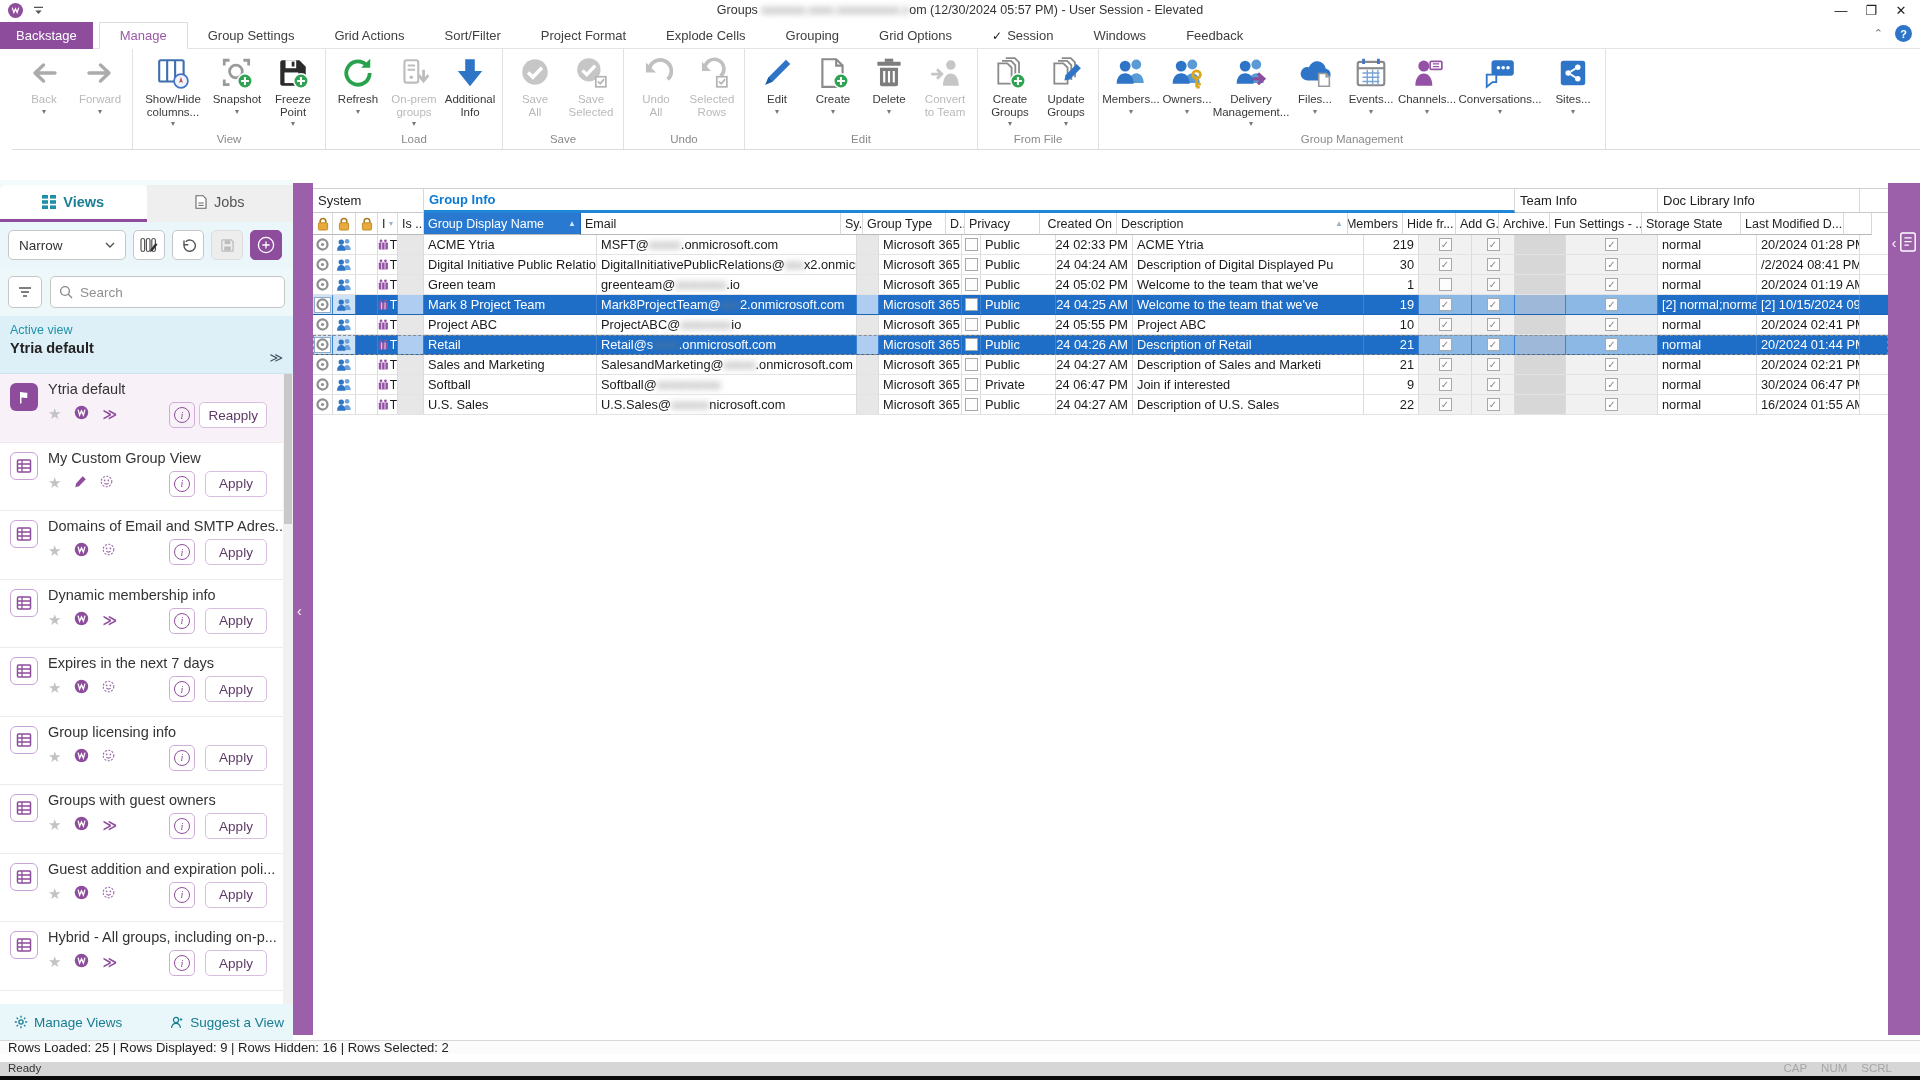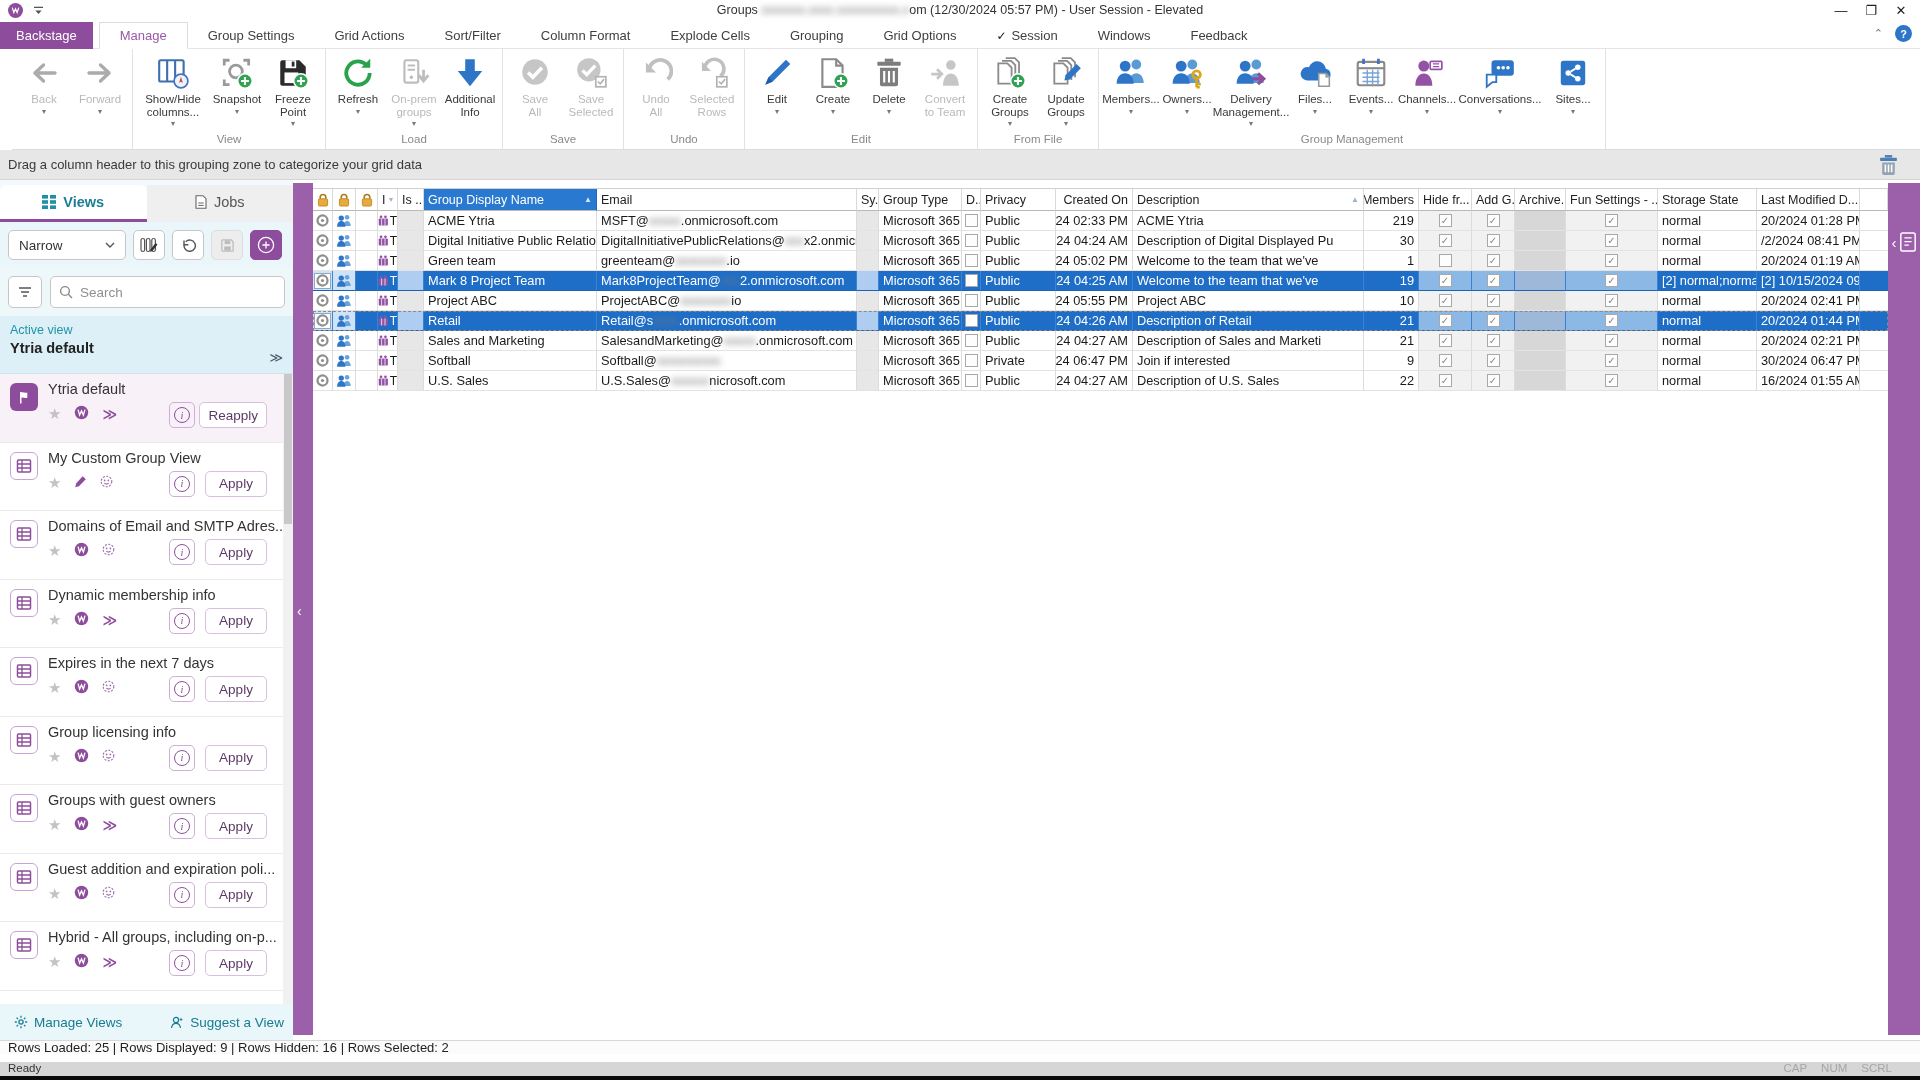--- a/index.html
+++ b/index.html
@@ -173,21 +173,21 @@
         <div class="rtab">
           <span>Group Settings</span>
         </div>
         <div class="rtab">
           <span>Grid Actions</span>
         </div>
         <div class="rtab">
           <span>Sort/Filter</span>
         </div>
         <div class="rtab">
-          <span>Column Format</span>
+          <span>Project Format</span>
         </div>
         <div class="rtab">
           <span>Explode Cells</span>
         </div>
         <div class="rtab">
           <span>Grouping</span>
         </div>
         <div class="rtab">
           <span>Grid Options</span>
         </div>
@@ -559,31 +559,20 @@
               </div>
               <div class="rlabel">Sites...</div>
               <div class="rdd">▾</div>
             </div>
           </div>
           <div class="rcap">Group Management</div>
         </div>
       </div>
   </div>
 
-  <div id="groupbar">
-    <span class="gtext">Drag a column header to this grouping zone to categorize your grid data</span>
-    <span id="gtrash">
-      <svg viewBox="0 0 18 21" width="19" height="22">
-          <rect x="5.5" y="1" width="7" height="2.4" fill="#4d7fb5"></rect>
-          <rect x="1" y="3.6" width="16" height="3" rx="0.6" fill="#4d7fb5"></rect>
-          <path d="M3 8h12v10.4a1.6 1.6 0 0 1-1.6 1.6H4.6A1.6 1.6 0 0 1 3 18.4z" fill="#93a3b3"></path>
-          <path d="M6 10v7.5M9 10v7.5M12 10v7.5" stroke="#fff" stroke-width="1.5"></path>
-        </svg>
-    </span>
-  </div>
 
   <div id="main">
 
     <div id="sidebar">
       <div id="sidetabs">
         <div class="stab views">
           <svg viewBox="0 0 14 14" width="14" height="14">
               <rect x="0" y="0" width="6" height="3.6" fill="#1f8fa8"></rect>
               <rect x="8" y="0" width="6" height="3.6" fill="#1f8fa8"></rect>
               <rect x="0" y="5.2" width="6" height="3.6" fill="#1f8fa8"></rect>
@@ -893,20 +882,27 @@
         </div>
       </div>
     </div>
 
     <div id="splitter">
       <span id="splitchev">‹</span>
     </div>
 
     <div id="gridarea">
       <div id="grid">
+        <div class="brow" id="bandrow">
+            <div class="bcell" style="width: 111px;">System</div>
+            <div class="bcell gi" style="width: 1091px;">Group Info</div>
+            <div class="bcell" style="width: 143px;">Team Info</div>
+            <div class="bcell" style="width: 202px;">Doc Library Info</div>
+            <div class="bcell fill" style="width: 28px;"></div>
+          </div>
         <div class="hrow" id="headrow">
             <div class="hcell center" style="width: 20px;">
               <svg viewBox="0 0 12 14" width="12" height="14">
                 <path d="M3.2 6V4.3a2.8 2.8 0 0 1 5.6 0V6" fill="none" stroke="#a87b1e" stroke-width="1.6"></path>
                 <rect x="1.4" y="5.8" width="9.2" height="7.2" rx="1.2" fill="#e8aa3c" stroke="#c58d27"></rect>
               </svg>
             </div>
             <div class="hcell center" style="width: 23px;">
               <svg viewBox="0 0 12 14" width="12" height="14">
                 <path d="M3.2 6V4.3a2.8 2.8 0 0 1 5.6 0V6" fill="none" stroke="#a87b1e" stroke-width="1.6"></path>
@@ -919,21 +915,21 @@
                 <rect x="1.4" y="5.8" width="9.2" height="7.2" rx="1.2" fill="#e8aa3c" stroke="#c58d27"></rect>
               </svg>
             </div>
             <div class="hcell" style="width: 20px;">
               <span>I</span>
               <span class="hsort grey">▾</span>
             </div>
             <div class="hcell" style="width: 26px;">
               <span>Is ...</span>
             </div>
-            <div class="hcell hsel" style="width: 173px;">
+            <div class="hcell hsel" style="width: 157px;">
               <span>Group Display Name</span>
               <span class="hsort">▲</span>
             </div>
             <div class="hcell" style="width: 260px;">
               <span>Email</span>
             </div>
             <div class="hcell" style="width: 22px;">
               <span>Sy...</span>
             </div>
             <div class="hcell" style="width: 83px;">

